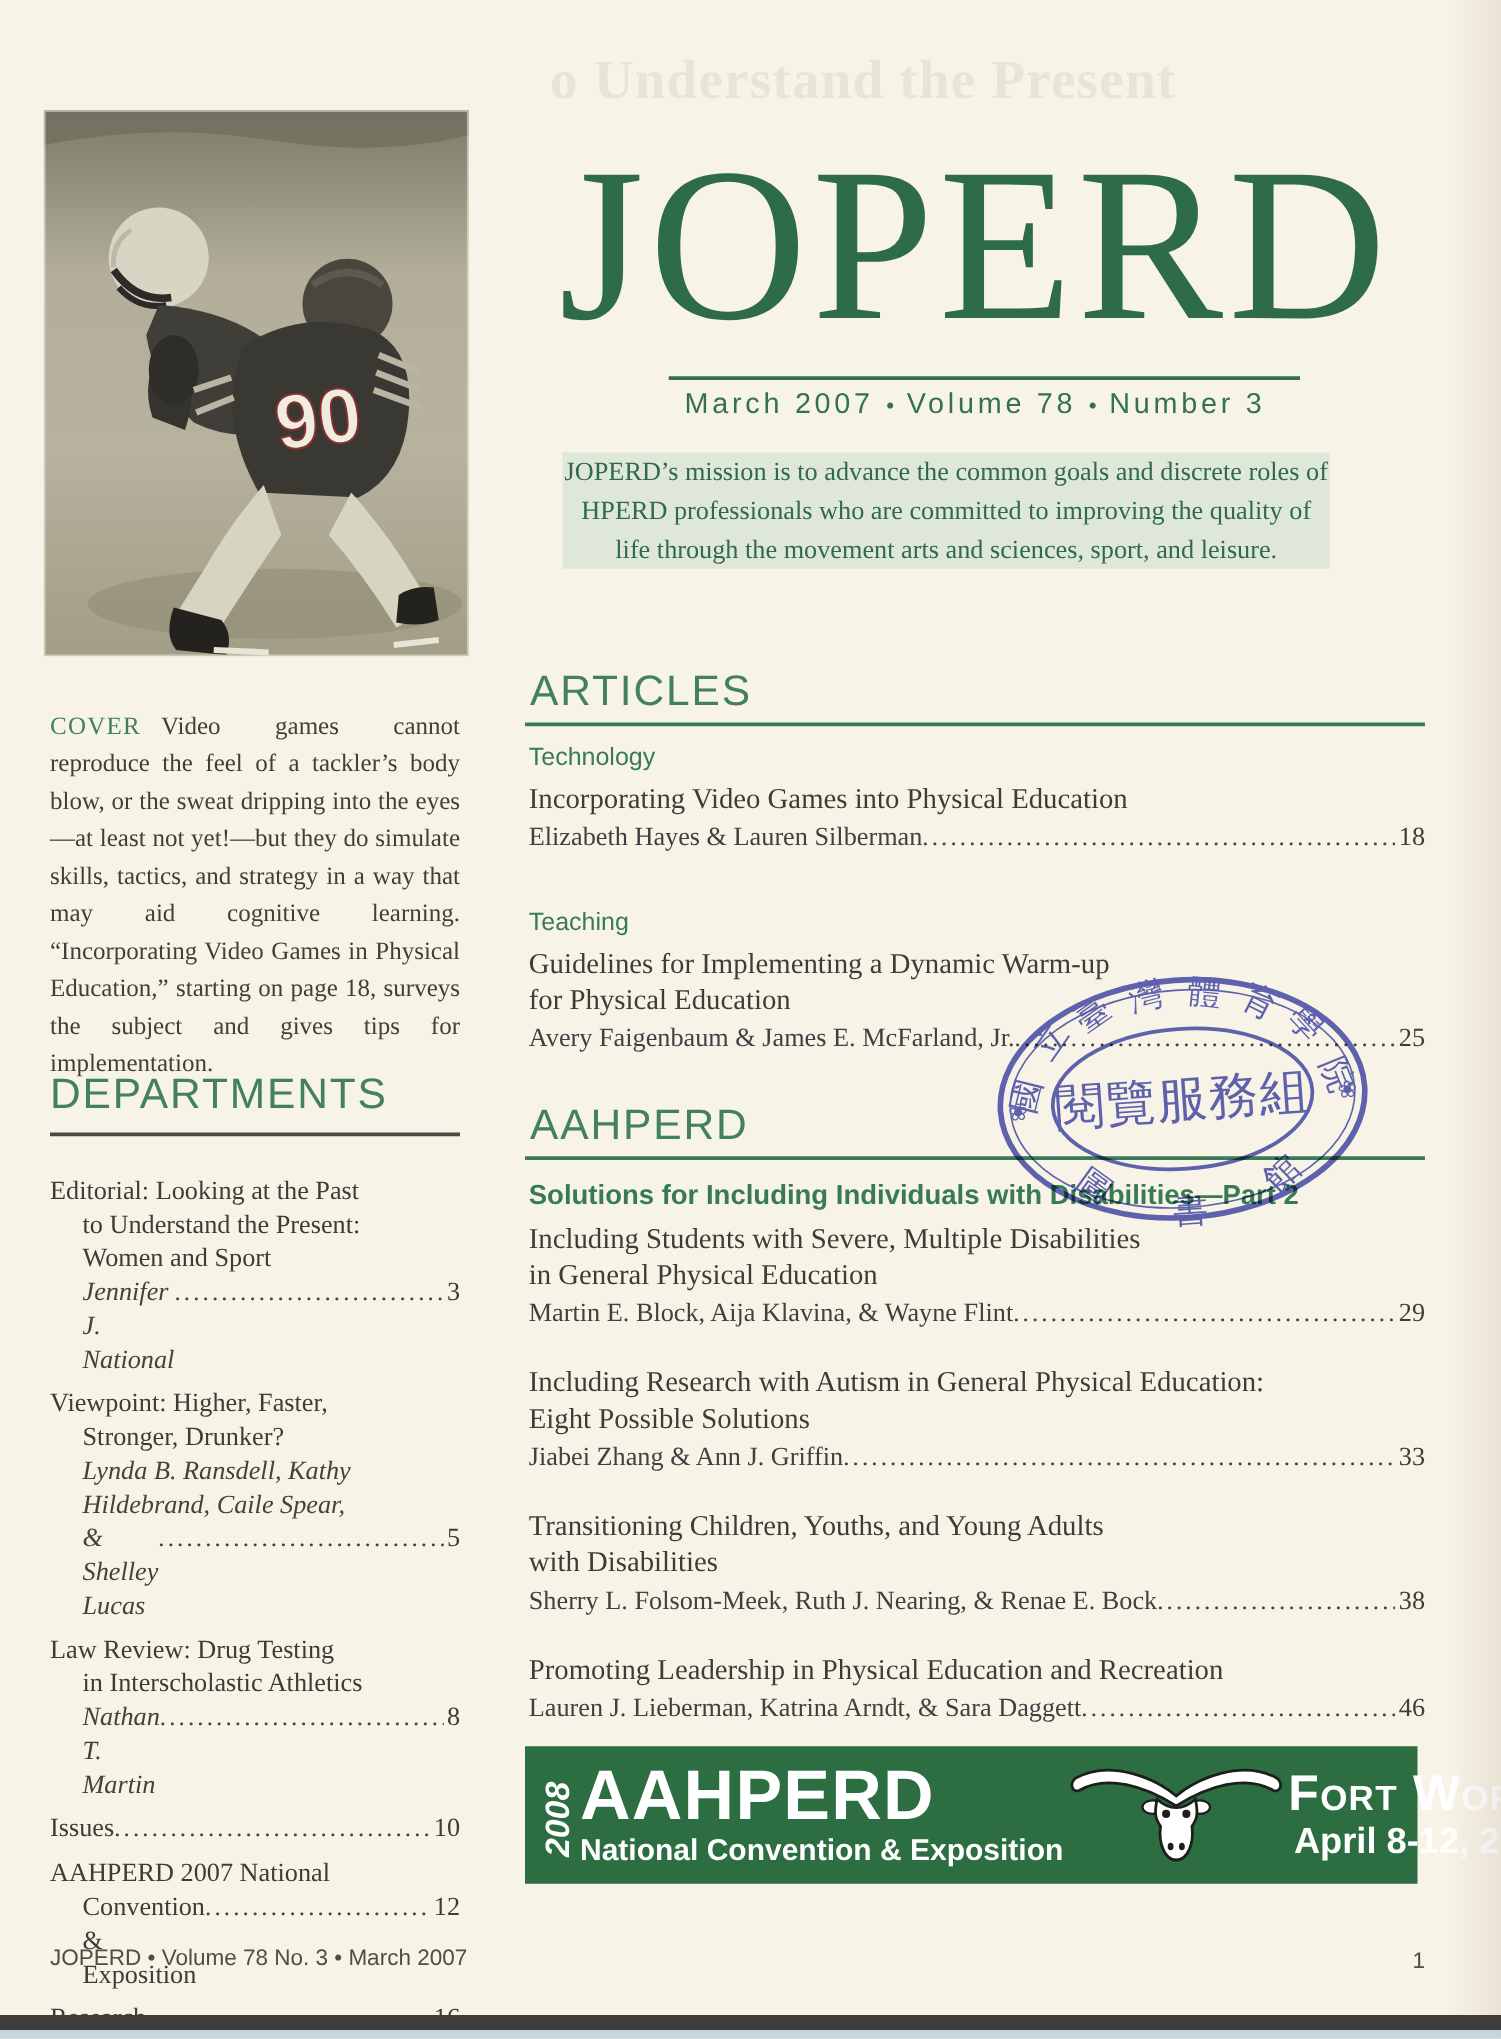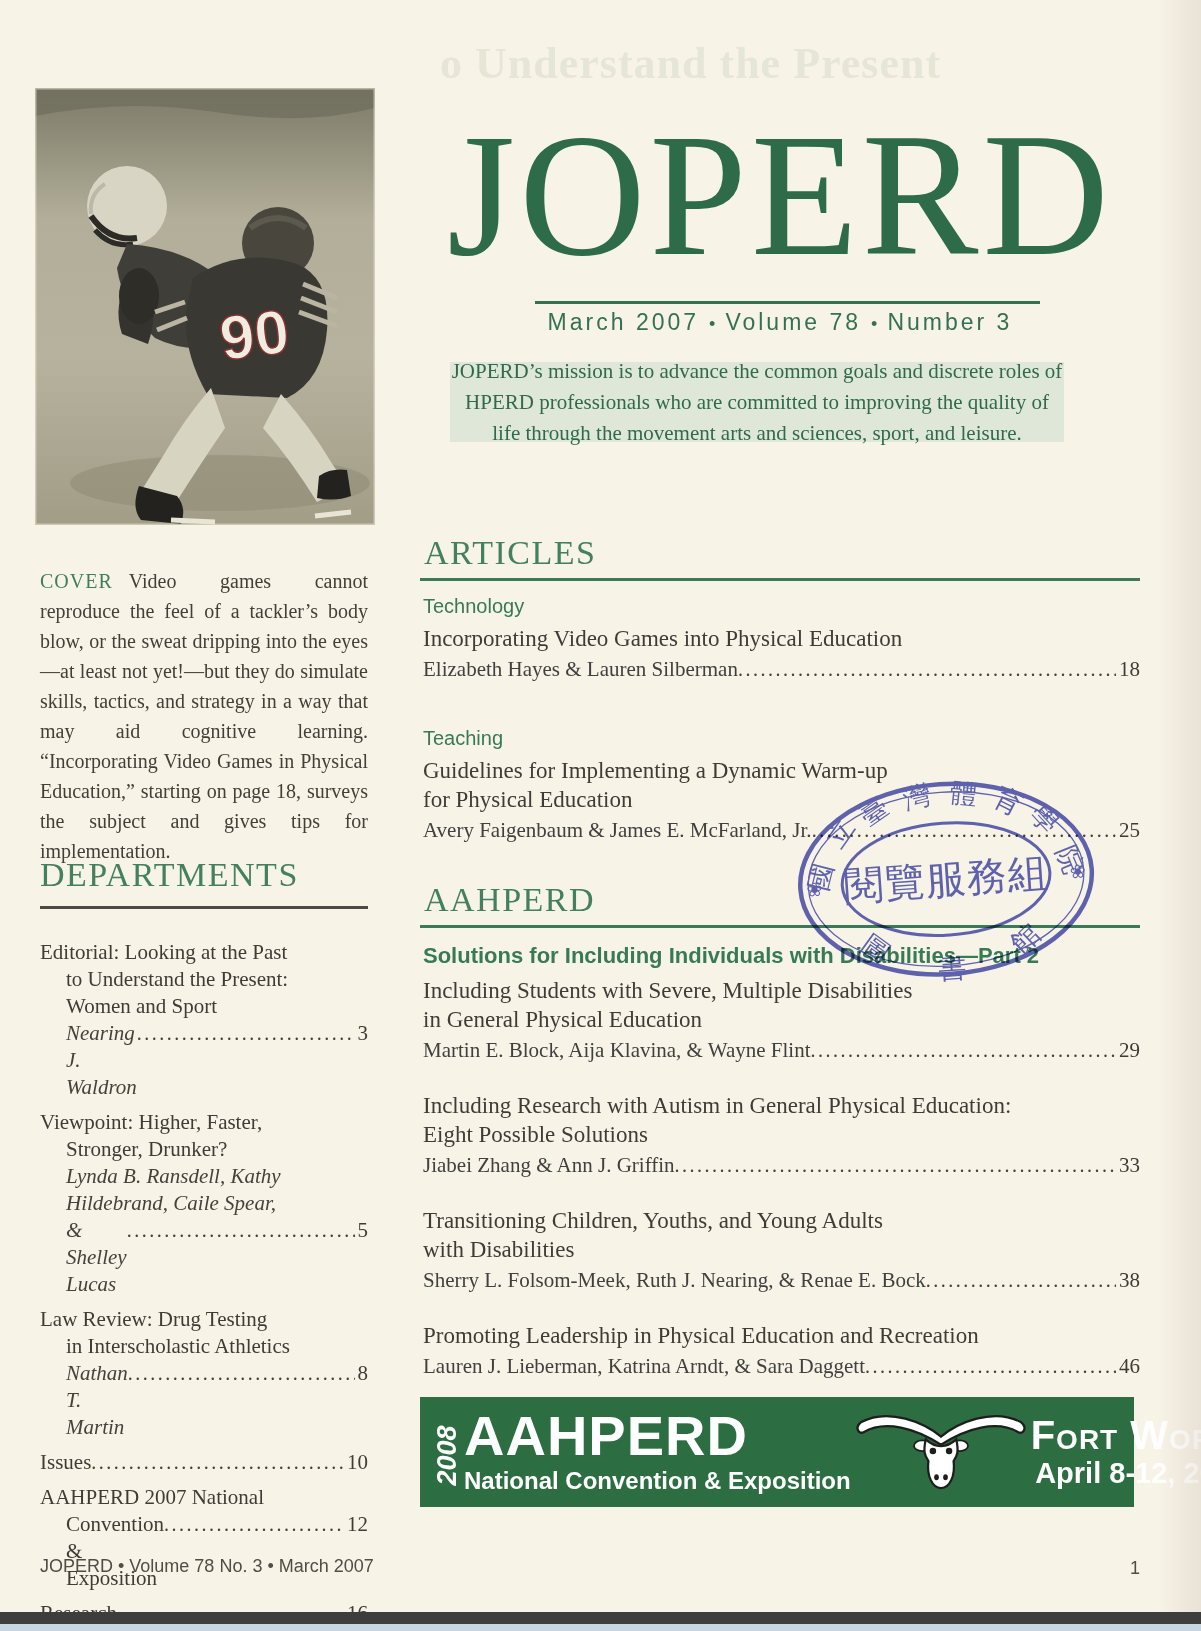--- a/index.html
+++ b/index.html
@@ -22,27 +22,27 @@
     font-family:"Liberation Serif",serif;font-size:175px;line-height:180px;
     color:#2e6b49;letter-spacing:4px;font-weight:400;
   }
   .logo-rule{left:535px;top:301px;width:505px;height:3px;background:#35714f;}
   .dateline{
     left:420px;top:309px;width:720px;display:flex;justify-content:center;align-items:baseline;gap:10px;
     font-family:"Liberation Sans",sans-serif;font-size:23px;color:#347152;letter-spacing:3px;
   }
   .dateline .bullet{font-size:18px;letter-spacing:0;}
   .mission{
-    left:450px;top:362px;width:614px;height:80px;background:#dfe7d9;
+    left:450px;top:362px;width:614px;height:93px;background:#dfe7d9;
     display:flex;flex-direction:column;justify-content:center;text-align:center;
     font-size:21px;line-height:31px;color:#2f6b4b;
   }
   
   .sec-head{
-    font-family:Liberation Serif, serif;font-size:34px;letter-spacing:1.5px;
+    font-family:Liberation Sans, sans-serif;font-size:34px;letter-spacing:1.5px;
     color:#43805f;font-weight:400;
   }
   .green-rule{height:2.5px;background:#3a7a58;}
   .dark-rule{height:2.5px;background:#4c4a44;}
   
   .cat{
     font-family:"Liberation Sans",sans-serif;font-weight:normal;font-size:20px;
     color:#377a55;line-height:24px;margin-bottom:6px;
   }
   .title{font-size:23px;line-height:29px;color:#3f3c35;}
@@ -163,21 +163,21 @@
   <div class="abs departments">
     <div class="sec-head">DEPARTMENTS</div>
     <div class="dark-rule"></div>
     <div class="dept-list">
 
       <div class="dept-entry">
         <div>Editorial: Looking at the Past</div>
         <div class="ind">to Understand the Present:</div>
         <div class="ind">Women and Sport</div>
         <div class="row ind">
-          <span class="it">Nearing J. Waldron</span>
+          <span class="it">Jennifer J. National</span>
           <span class="leader"></span>
           <span class="pg">3</span>
         </div>
       </div>
 
       <div class="dept-entry">
         <div>Viewpoint: Higher, Faster,</div>
         <div class="ind">Stronger, Drunker?</div>
         <div class="ind it">Lynda B. Ransdell, Kathy</div>
         <div class="ind it">Hildebrand, Caile Spear,</div>

